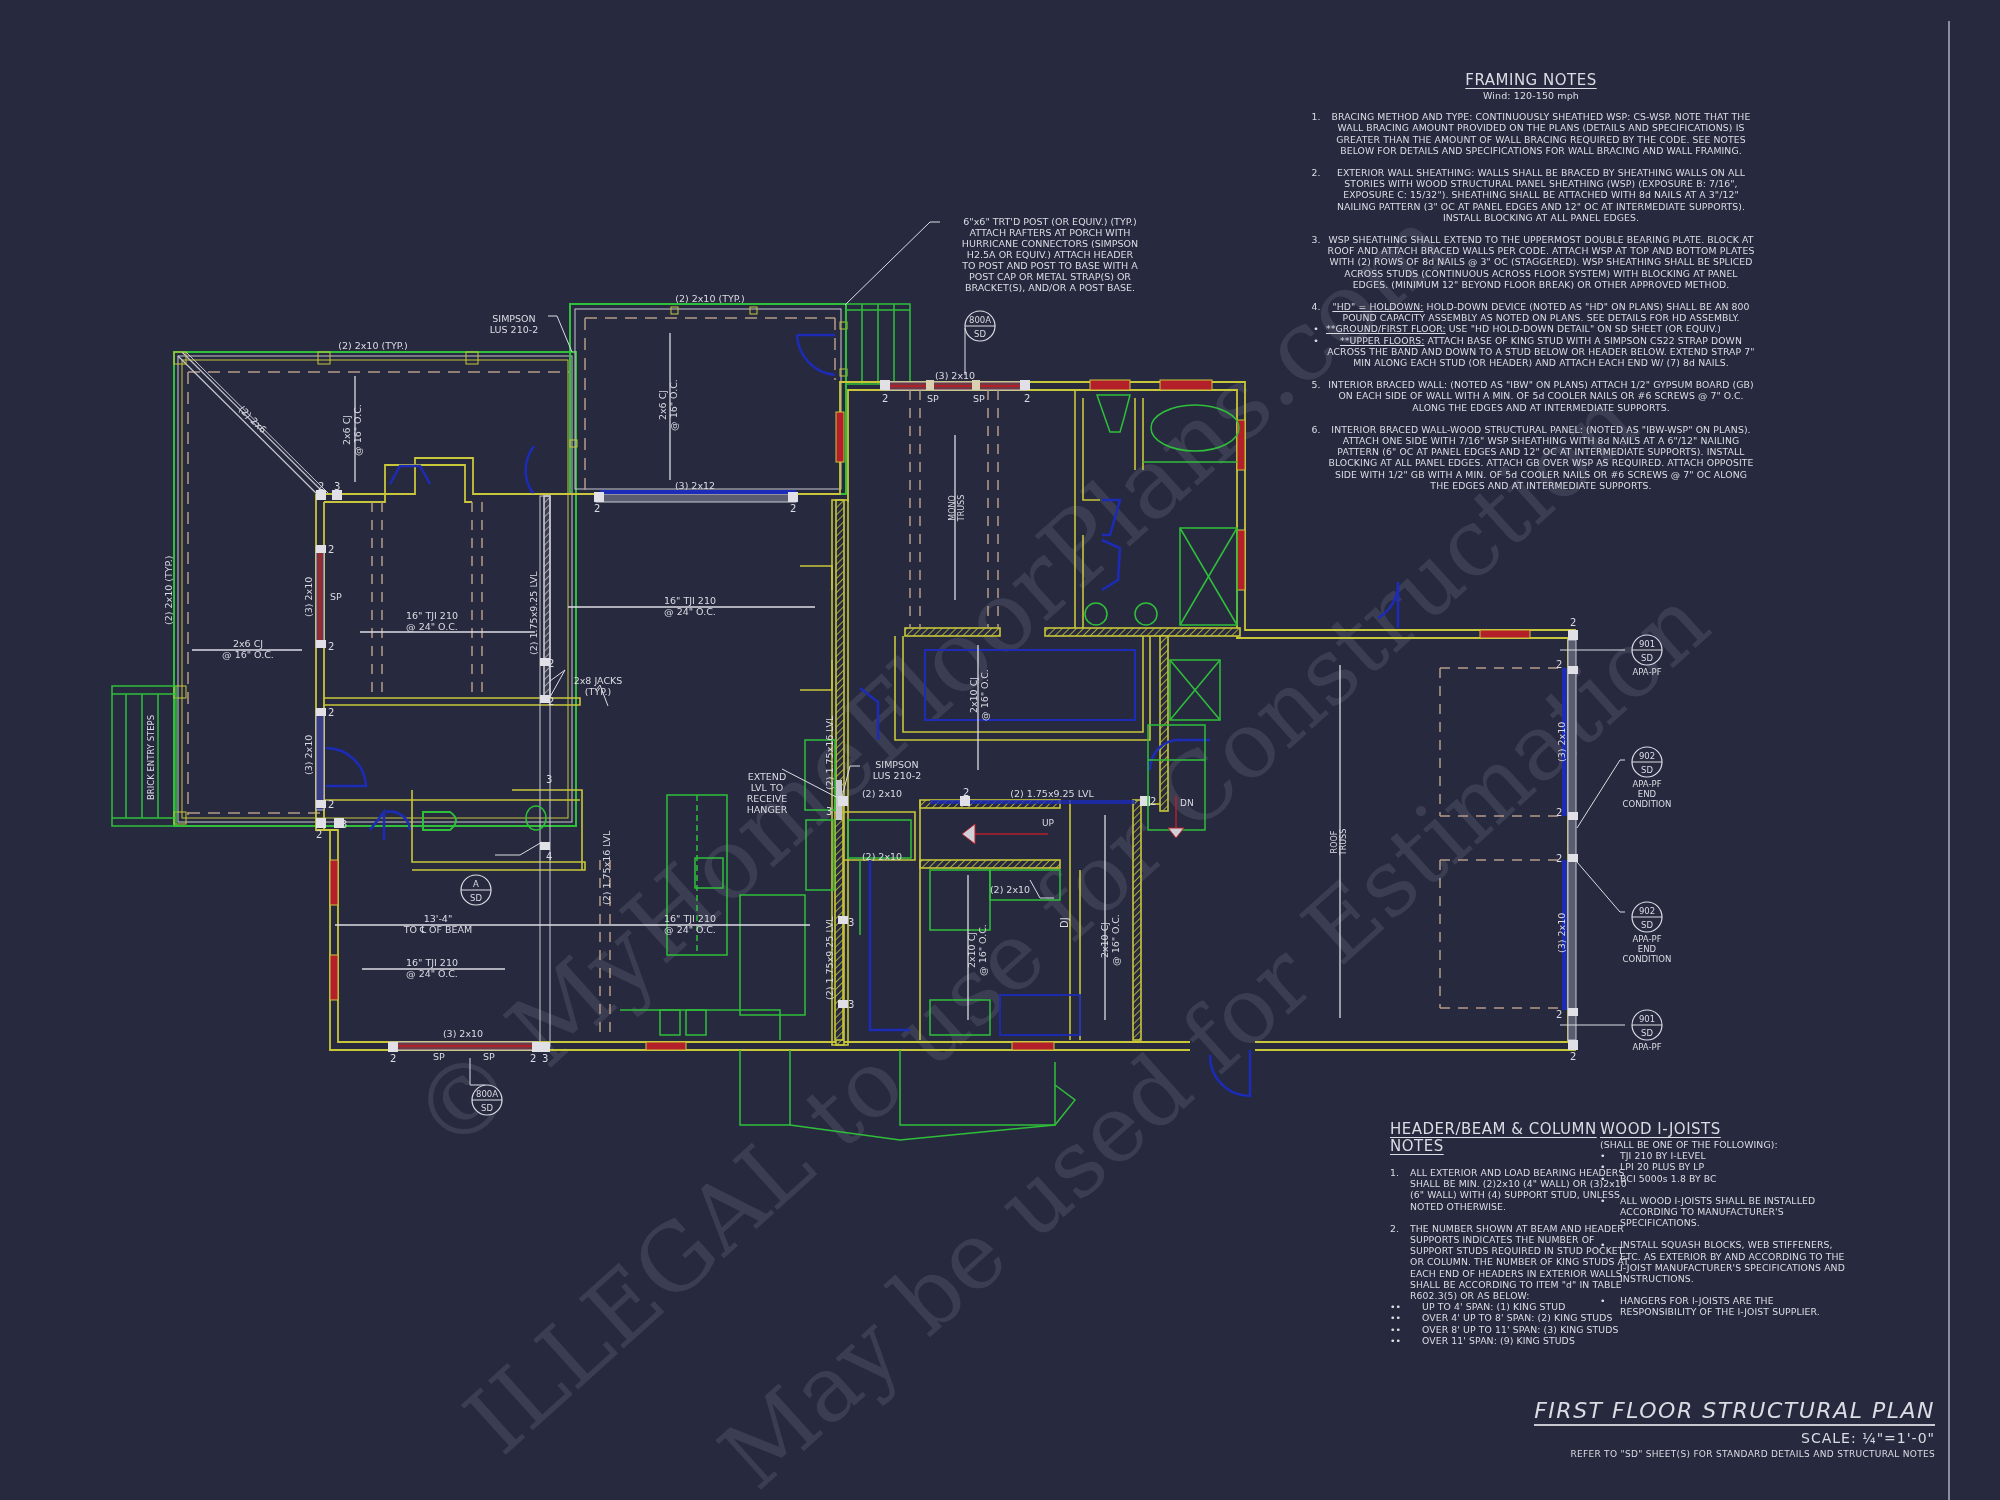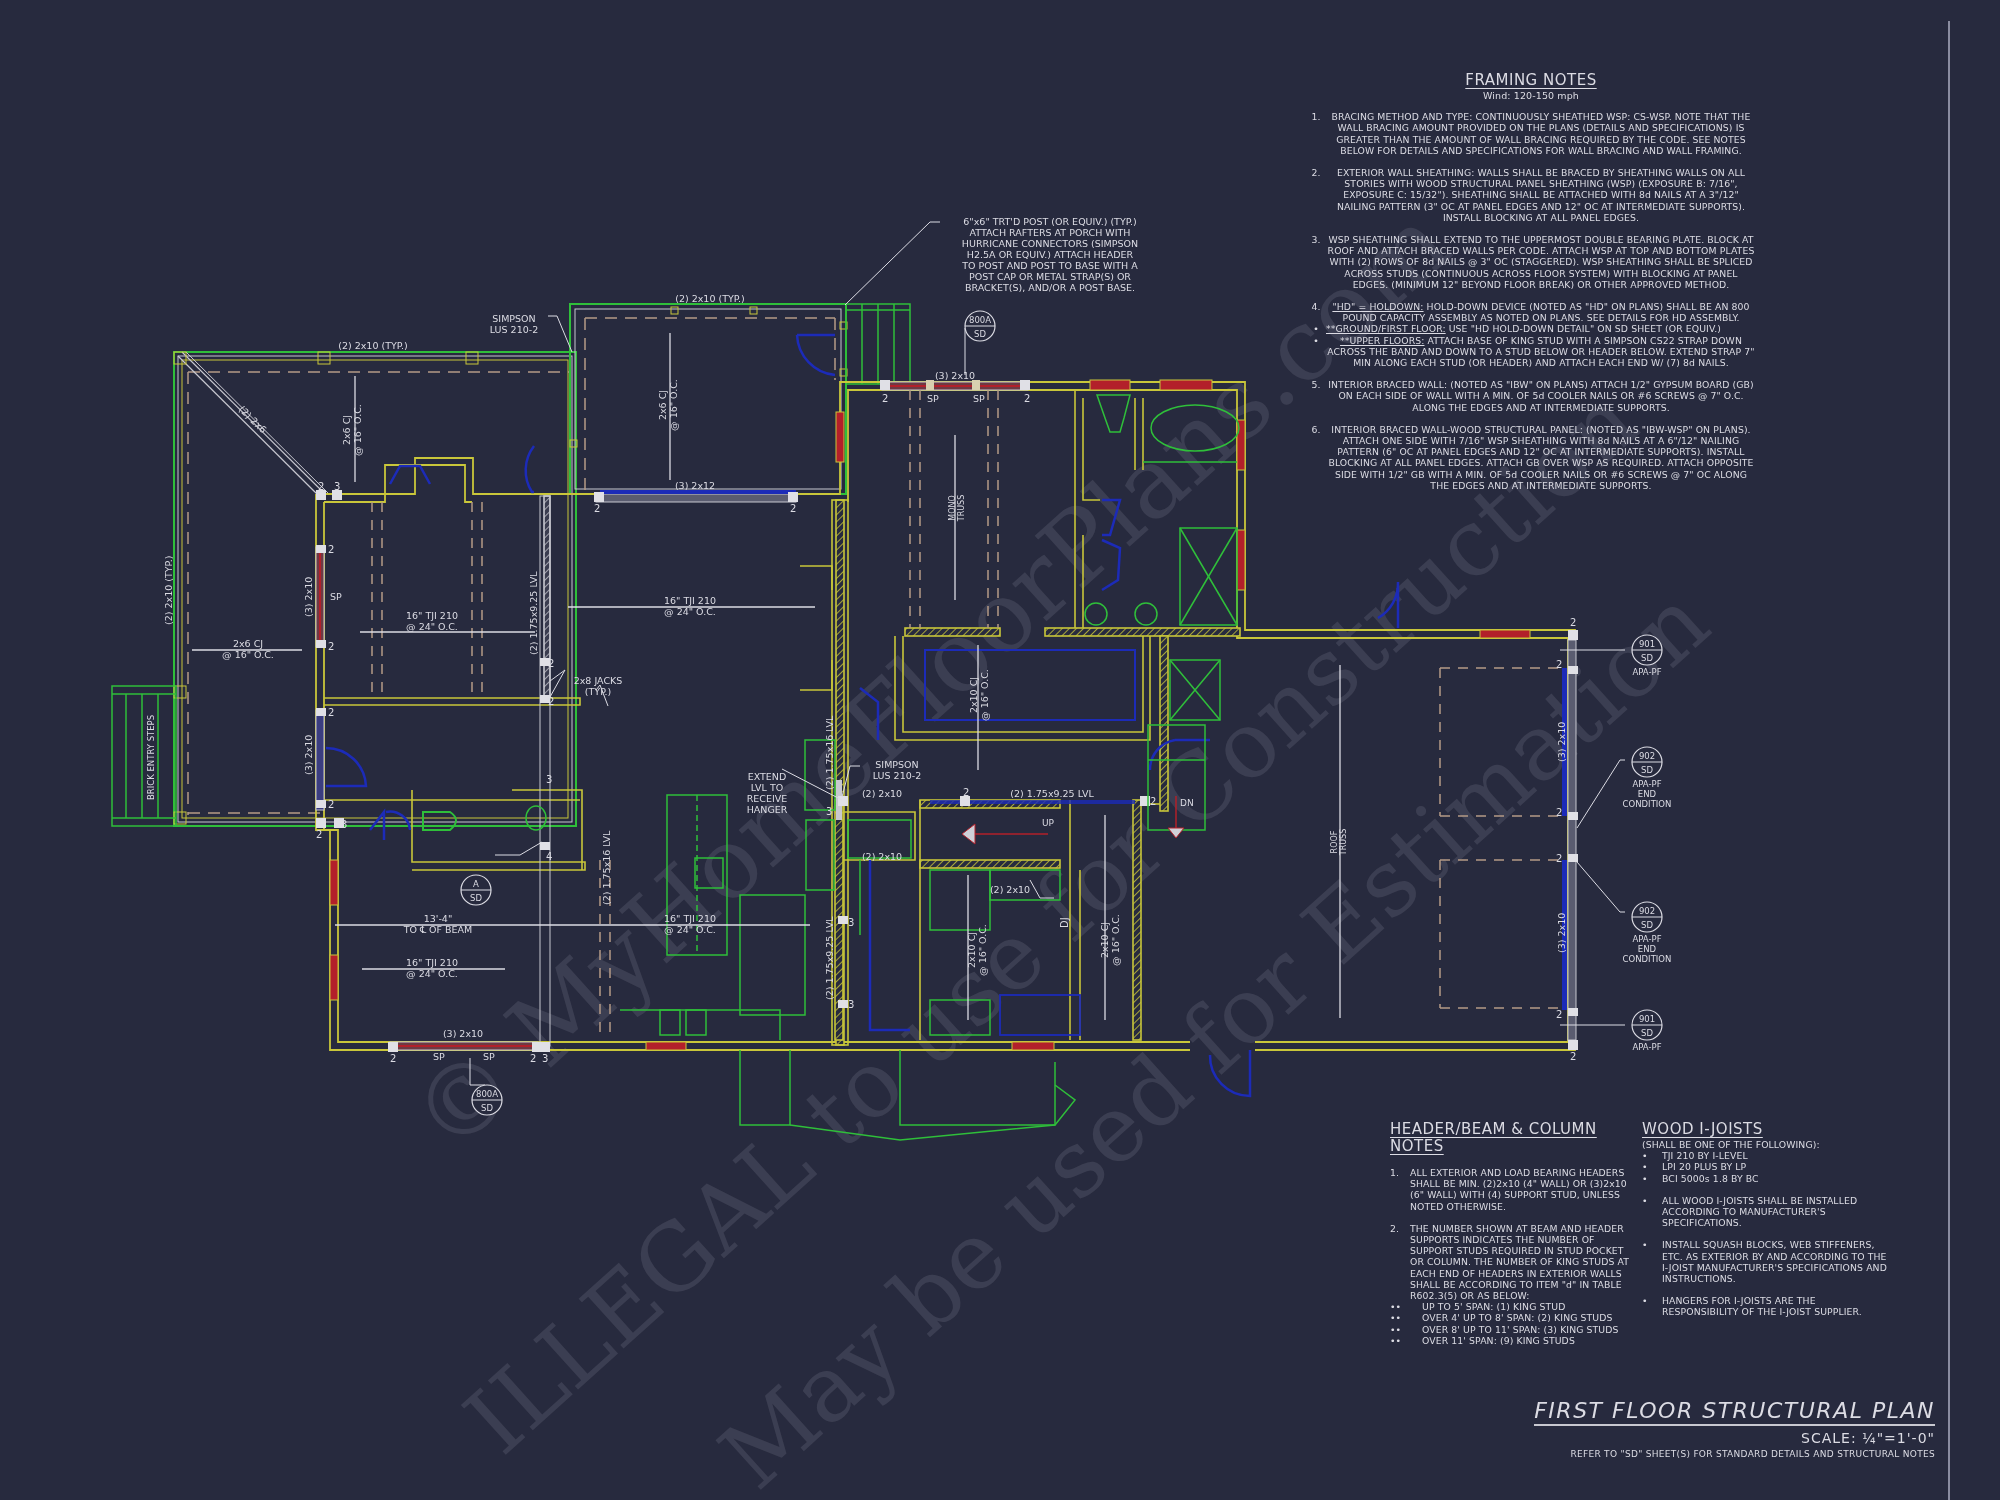--- a/index.html
+++ b/index.html
@@ -481,37 +481,37 @@
   <div class="note-item">
       <span class="num">1.</span>
       <span class="txt">ALL EXTERIOR AND LOAD BEARING HEADERS SHALL BE MIN. (2)2x10 (4" WALL) OR (3)2x10 (6" WALL) WITH (4) SUPPORT STUD, UNLESS NOTED OTHERWISE.</span>
     </div>
   <div class="note-item" style="margin-bottom:0;">
       <span class="num">2.</span>
       <span class="txt">THE NUMBER SHOWN AT BEAM AND HEADER SUPPORTS INDICATES THE NUMBER OF SUPPORT STUDS REQUIRED IN STUD POCKET OR COLUMN. THE NUMBER OF KING STUDS AT EACH END OF HEADERS IN EXTERIOR WALLS SHALL BE ACCORDING TO ITEM "d" IN TABLE R602.3(5) OR AS BELOW:</span>
     </div>
   <div class="bullet">
       <span class="dot" style="width:32px;">••</span>
-      <span>UP TO 5' SPAN: (1) KING STUD</span>
+      <span>UP TO 4' SPAN: (1) KING STUD</span>
     </div>
   <div class="bullet">
       <span class="dot" style="width:32px;">••</span>
       <span>OVER 4' UP TO 8' SPAN: (2) KING STUDS</span>
     </div>
   <div class="bullet">
       <span class="dot" style="width:32px;">••</span>
       <span>OVER 8' UP TO 11' SPAN: (3) KING STUDS</span>
     </div>
   <div class="bullet">
       <span class="dot" style="width:32px;">••</span>
       <span>OVER 11' SPAN: (9) KING STUDS</span>
     </div>
 </div>
 
-<div class="note-block" style="left:1642px;top:1121px;width:250px;">
+<div class="note-block" style="left:1600px;top:1121px;width:250px;">
   <div class="note-title">WOOD I-JOISTS</div>
   <div>(SHALL BE ONE OF THE FOLLOWING):</div>
   <div class="bullet">
       <span class="dot">•</span>
       <span>TJI 210 BY I-LEVEL</span>
     </div>
   <div class="bullet">
       <span class="dot">•</span>
       <span>LPI 20 PLUS BY LP</span>
     </div>

